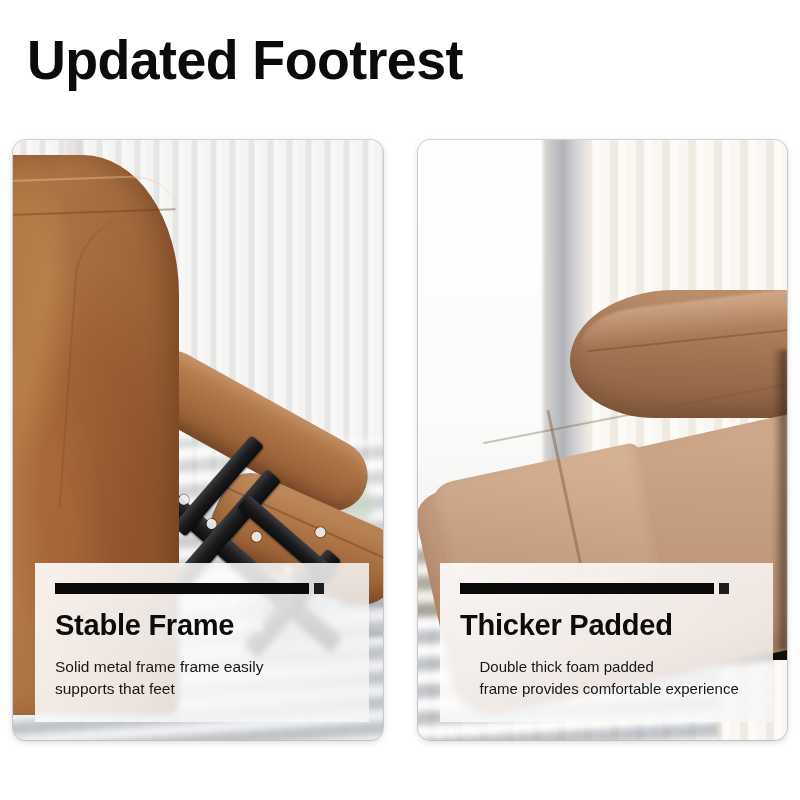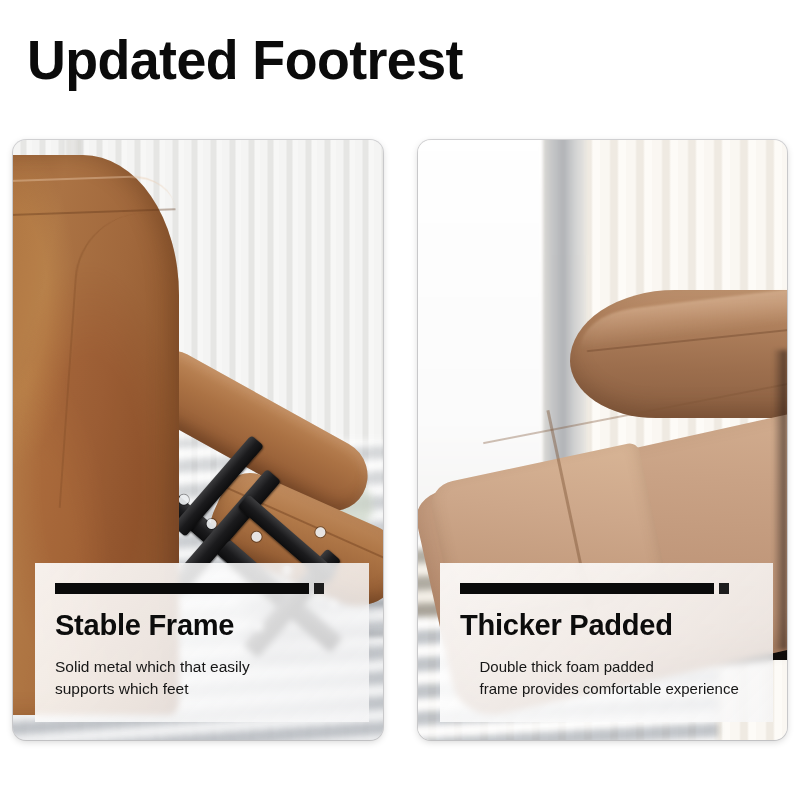--- a/index.html
+++ b/index.html
@@ -536,22 +536,22 @@
         <div class="welt2-l"></div>
       </div>
 
       <div class="caption-card">
         <div class="bar-deco">
           <span class="bar-main"></span>
           <span class="bar-dot"></span>
         </div>
         <div class="caption-title">Stable Frame</div>
         <div class="caption-body">
-          <div>Solid metal which that easily</div>
-          <div>supports which feet</div>
+          <div>Solid metal frame frame easily</div>
+          <div>supports that feet</div>
         </div>
       </div>
     </div>
 
     <div class="panel panel-right">
       <div class="photo">
         <div class="bg-right"></div>
         <div class="lightpanel-r"></div>
         <div class="mullion-r"></div>
         <div class="woodtable-r"></div>

